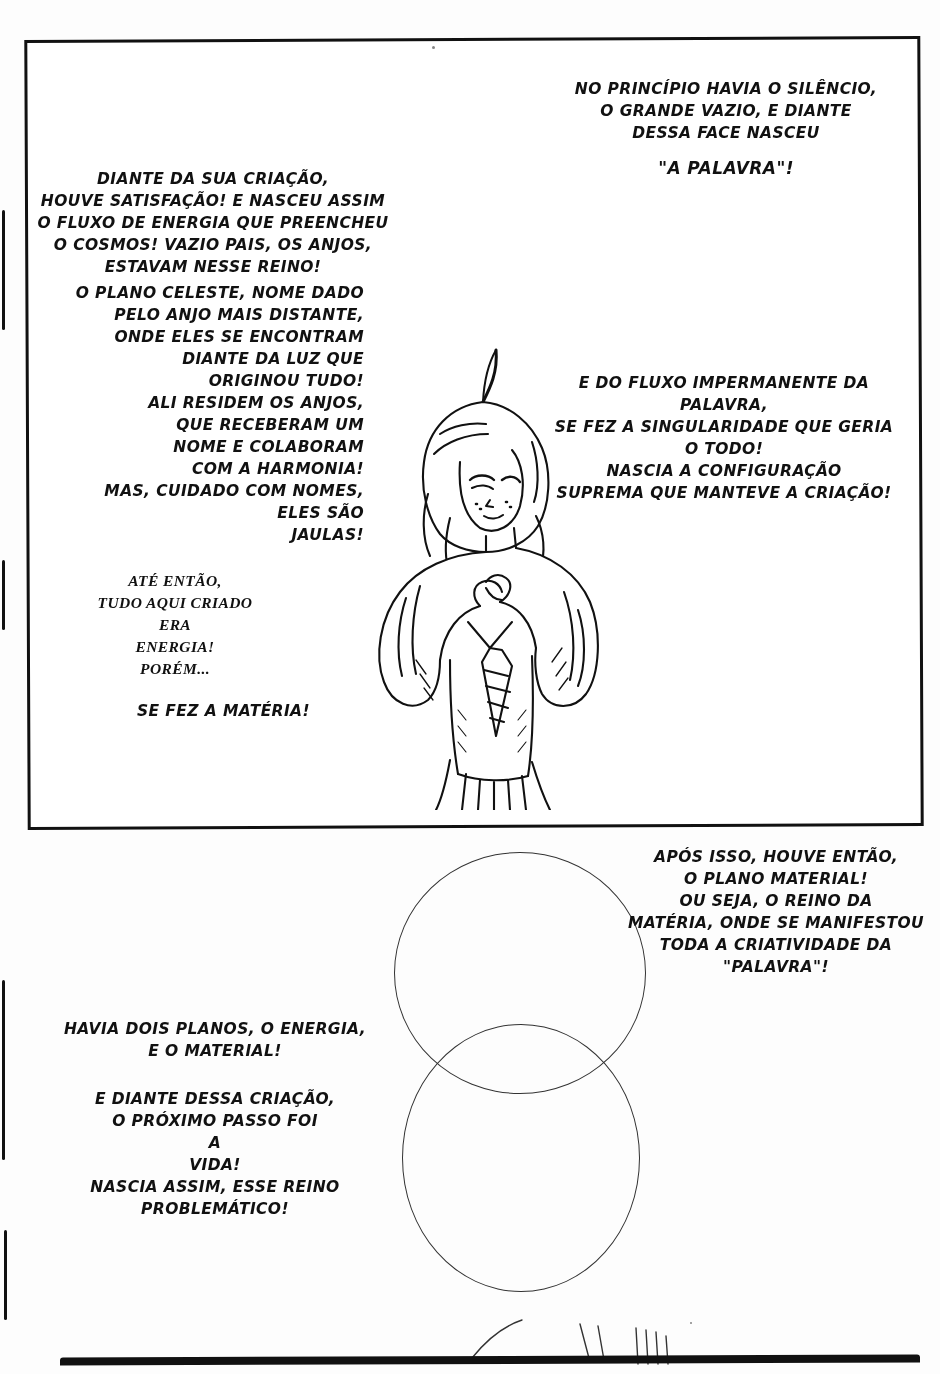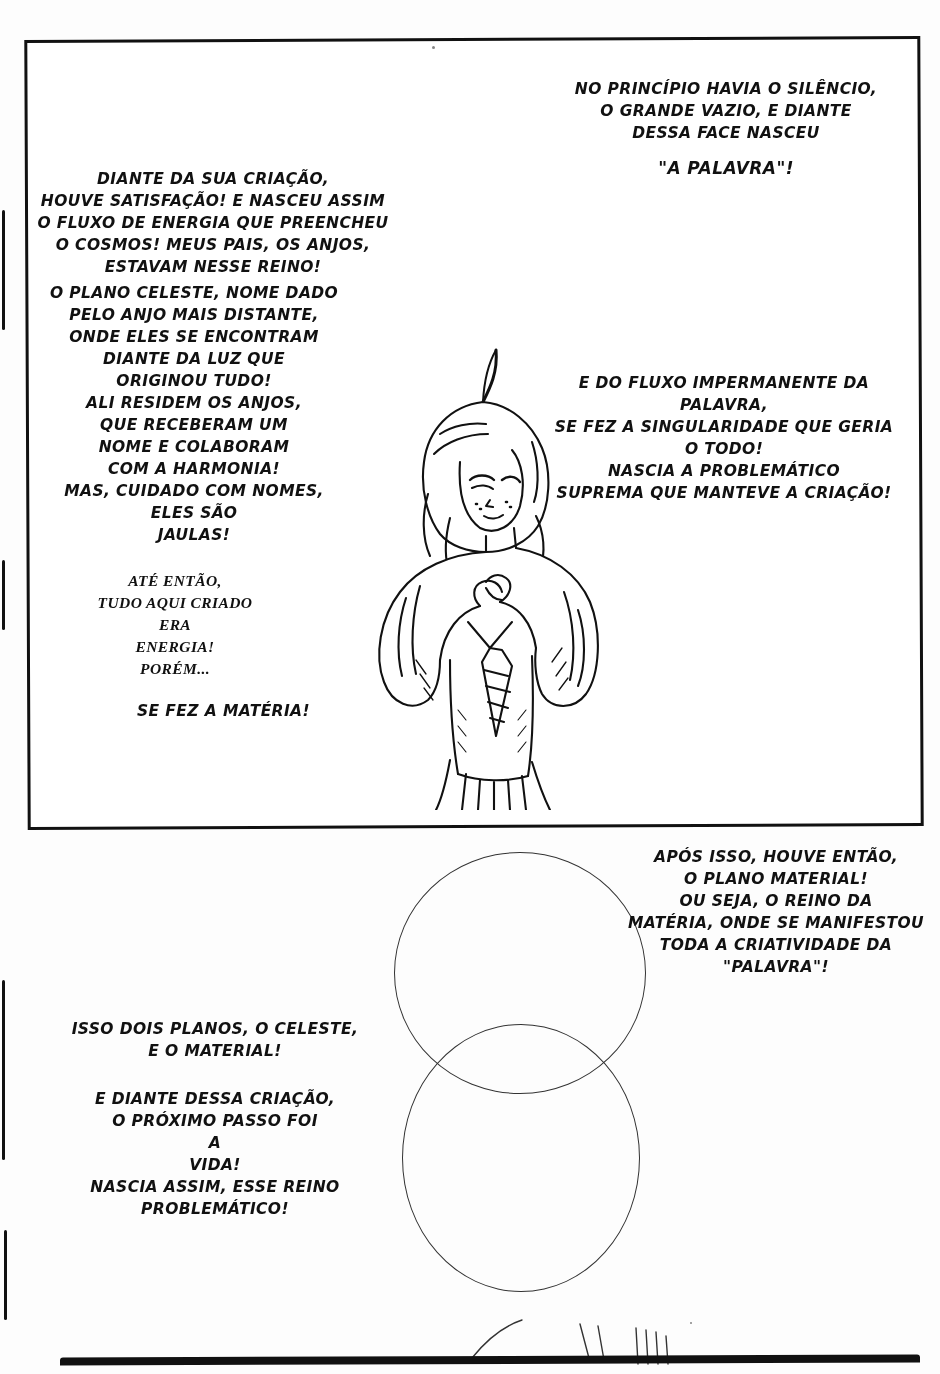--- a/index.html
+++ b/index.html
@@ -80,21 +80,21 @@
     font-weight: 800;
     font-size: 17px;
   }
 
   .t-intro      { left: 556px; top: 78px;  width: 340px; }
   .t-palavra    { left: 556px; top: 156px; width: 340px; }
   .t-echo       { left: 540px; top: 200px; width: 360px; }
   .t-flux       { left: 540px; top: 372px; width: 368px; }
 
   .t-creation   { left: 20px;  top: 168px; width: 386px; }
-  .t-celeste    { left: 24px;  top: 282px; width: 340px; }
+  .t-celeste    { left: 24px;  top: 282px; width: 340px; text-align: right; }
   .t-energia    { left: 40px;  top: 570px; width: 270px; font-family: Liberation Serif, serif; }
   .t-materia    { left: 40px;  top: 700px; width: 270px; text-align: right; }
 
   .t-after      { left: 626px; top: 846px; width: 300px; }
   .t-twoplans   { left: 40px;  top: 1018px; width: 350px; }
   .t-life       { left: 40px;  top: 1088px; width: 350px; font-style: italic; }
 
   
   .venn {
     position: absolute;
@@ -160,27 +160,27 @@
   <div class="txt t-intro">NO PRINCÍPIO HAVIA O SILÊNCIO,
 O GRANDE VAZIO, E DIANTE
 DESSA FACE NASCEU</div>
 
   <div class="txt bold-line t-palavra">"A PALAVRA"!</div>
 
 
   <div class="txt t-flux">E DO FLUXO IMPERMANENTE DA PALAVRA,
 SE FEZ A SINGULARIDADE QUE GERIA
 O TODO!
-NASCIA A PROBLEMÁTICO
+NASCIA A CONFIGURAÇÃO
 SUPREMA QUE MANTEVE A CRIAÇÃO!</div>
 
   <div class="txt t-creation">DIANTE DA SUA CRIAÇÃO,
 HOUVE SATISFAÇÃO! E NASCEU ASSIM
 O FLUXO DE ENERGIA QUE PREENCHEU
-O COSMOS! MEUS PAIS, OS ANJOS,
+O COSMOS! VAZIO PAIS, OS ANJOS,
 ESTAVAM NESSE REINO!</div>
 
   <div class="txt t-celeste">O PLANO CELESTE, NOME DADO
 PELO ANJO MAIS DISTANTE,
 ONDE ELES SE ENCONTRAM
 DIANTE DA LUZ QUE
 ORIGINOU TUDO!
 ALI RESIDEM OS ANJOS,
 QUE RECEBERAM UM
 NOME E COLABORAM
@@ -277,21 +277,21 @@
     <div class="circle circle-bottom"></div>
   </div>
 
   <div class="txt t-after">APÓS ISSO, HOUVE ENTÃO,
 O PLANO MATERIAL!
 OU SEJA, O REINO DA
 MATÉRIA, ONDE SE MANIFESTOU
 TODA A CRIATIVIDADE DA
 "PALAVRA"!</div>
 
-  <div class="txt t-twoplans">ISSO DOIS PLANOS, O CELESTE,
+  <div class="txt t-twoplans">HAVIA DOIS PLANOS, O ENERGIA,
 E O MATERIAL!</div>
 
   <div class="txt t-life">E DIANTE DESSA CRIAÇÃO,
 O PRÓXIMO PASSO FOI
 A
 VIDA!
 NASCIA ASSIM, ESSE REINO
 PROBLEMÁTICO!</div>
 
   <div class="sketch-marks">

